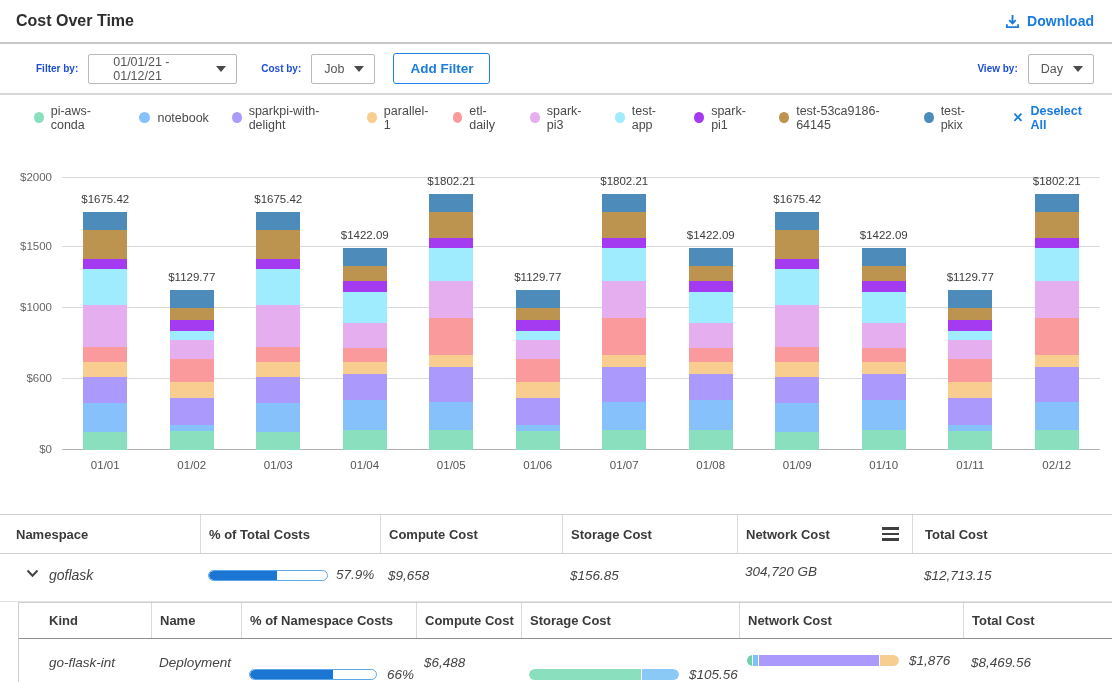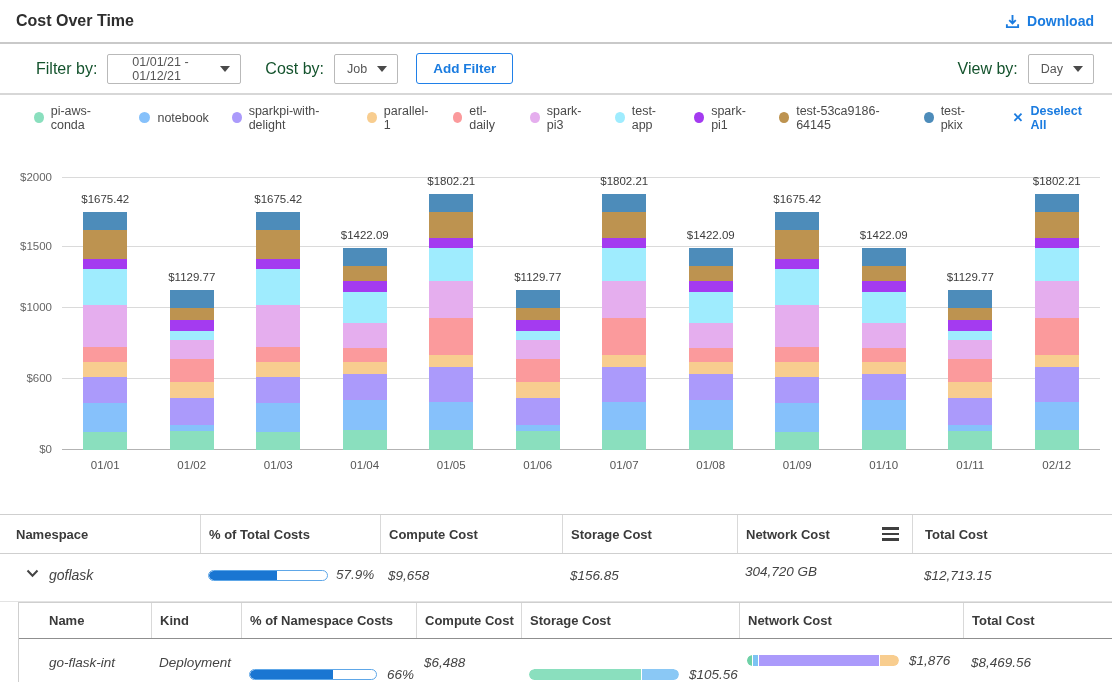--- a/index.html
+++ b/index.html
@@ -9,21 +9,21 @@
   
   .titlebar { height:44px; display:flex; align-items:center; justify-content:space-between;
     padding:0 18px 0 16px; border-bottom:2px solid #c9c9c9; }
   .page-title { font-size:16px; font-weight:bold; color:#2e2e2e; }
   .download-btn { display:flex; align-items:center; gap:7px; color:#1b7ce0; font-weight:bold;
     font-size:14px; cursor:pointer; }
 
   
   .filterbar { height:51px; display:flex; align-items:center; padding:0 18px 0 36px;
     border-bottom:2px solid #d7d7d7; gap:10px; }
-  .flabel { font-size:16px; font-weight:normal; color:#14532d; }
+  .flabel { font-size:10px; font-weight:bold; color:#1d4ed8; }
   .selectbox { height:30px; border:1px solid #b9b9b9; border-radius:2px; background:#fff;
     display:flex; align-items:center; gap:10px; padding:0 10px 0 12px; font-size:12.5px;
     color:#555; cursor:pointer; }
   .caret { width:0; height:0; border-left:5px solid transparent; border-right:5px solid transparent;
     border-top:6px solid #4a4a4a; }
   .add-filter-btn { height:31px; margin-left:8px; padding:0 16px; background:#fff;
     border:1.5px solid #2080e8; border-radius:3px; color:#1b7ce0; font-weight:bold;
     font-size:13.5px; cursor:pointer; font-family:"Liberation Sans",sans-serif; }
   .viewby { margin-left:auto; display:flex; align-items:center; gap:10px; }
 
@@ -101,21 +101,21 @@
     <svg width="15" height="15" viewBox="0 0 16 16">
       <path d="M8 1v9M4.5 6.5L8 10l3.5-3.5" stroke="#1b7ce0" stroke-width="2" fill="none"></path>
       <path d="M2 11v3h12v-3" stroke="#1b7ce0" stroke-width="2" fill="none"></path>
     </svg>
     <span>Download</span>
   </div>
 </div>
 
 <div class="filterbar">
   <span class="flabel">Filter by:</span>
-  <div class="selectbox" style="width:134px; justify-content:space-between;padding-left:24px;">
+  <div class="selectbox" style="width:149px; justify-content:space-between;padding-left:24px;">
     <span>01/01/21 - 01/12/21</span>
     <span class="caret"></span>
   </div>
   <span class="flabel" style="margin-left:14px;">Cost by:</span>
   <div class="selectbox">
     <span>Job</span>
     <span class="caret"></span>
   </div>
   <button class="add-filter-btn">Add Filter</button>
   <div class="viewby">
@@ -423,22 +423,22 @@
     <div class="td">$9,658</div>
     <div class="td">$156.85</div>
     <div class="td two-line">
       <div>304,720 GB</div>
     </div>
     <div class="td" style="padding-left:12px;">$12,713.15</div>
   </div>
 
   <div class="nested">
     <div class="ngrid nhead">
+      <div class="th">Kind</div>
       <div class="th">Name</div>
-      <div class="th">Kind</div>
       <div class="th">% of Namespace Costs</div>
       <div class="th">Compute Cost</div>
       <div class="th">Storage Cost</div>
       <div class="th">Network Cost</div>
       <div class="th">Total Cost</div>
     </div>
 
     <div class="ngrid nrow">
       <div class="td">go-flask-int</div>
       <div class="td">Deployment</div>

